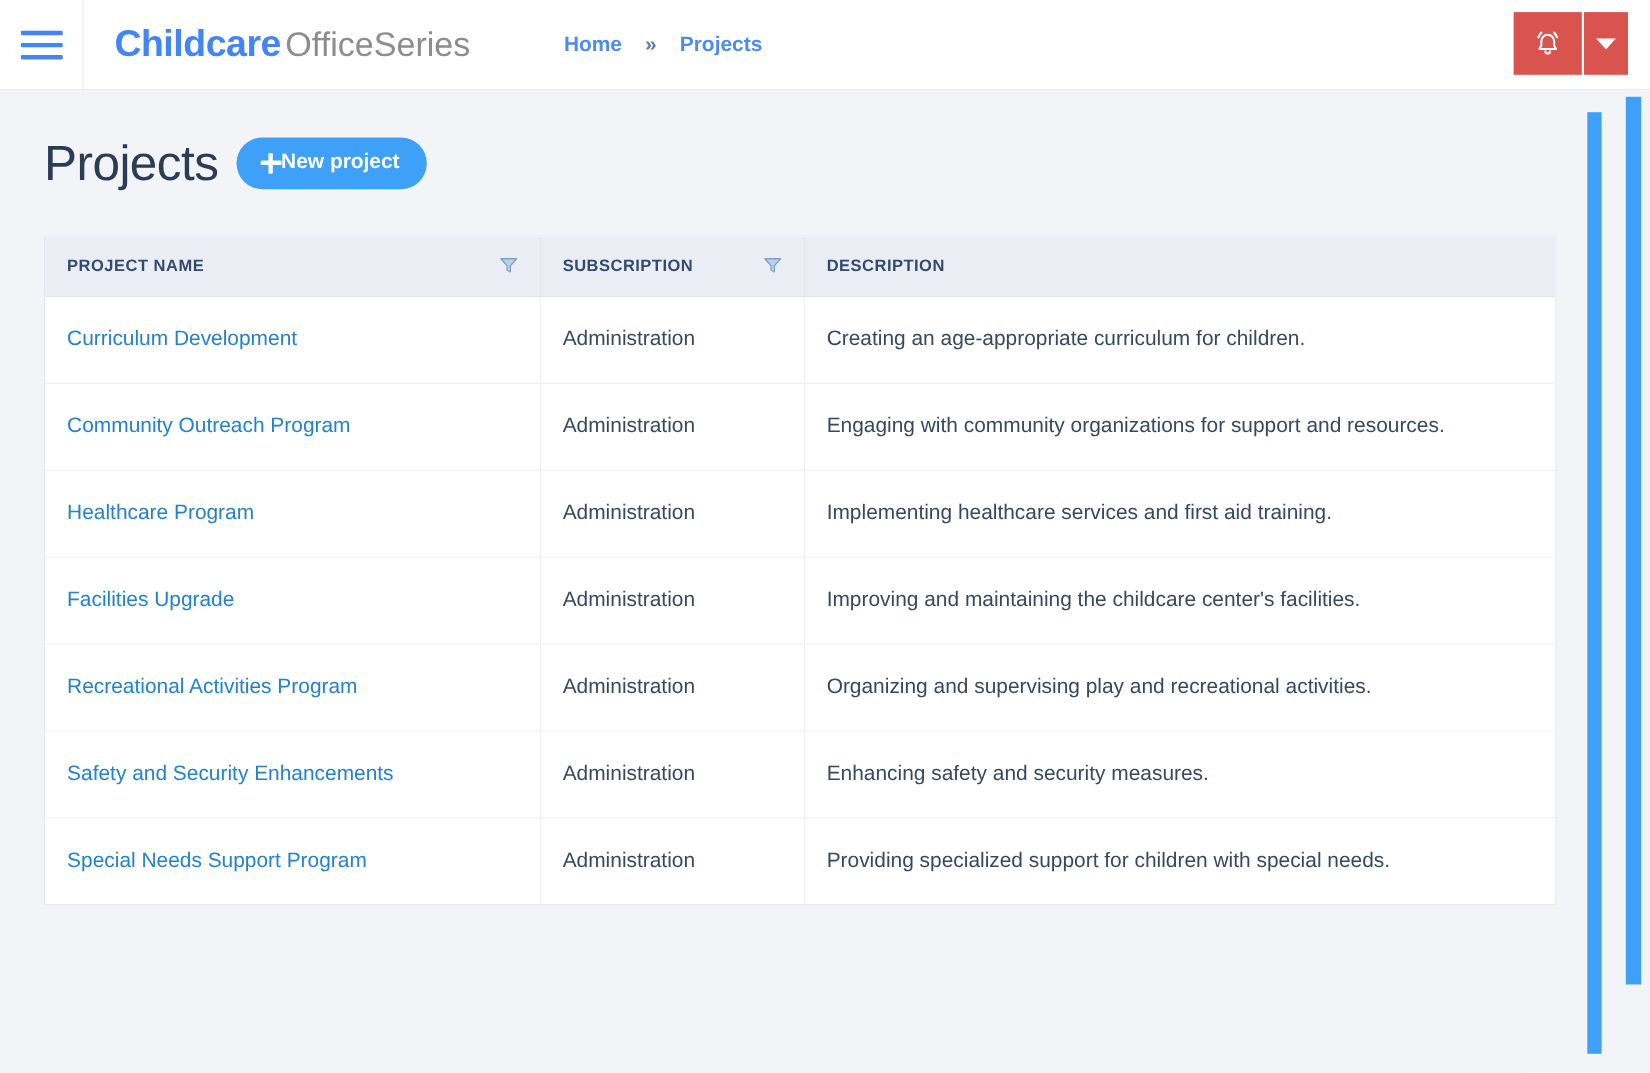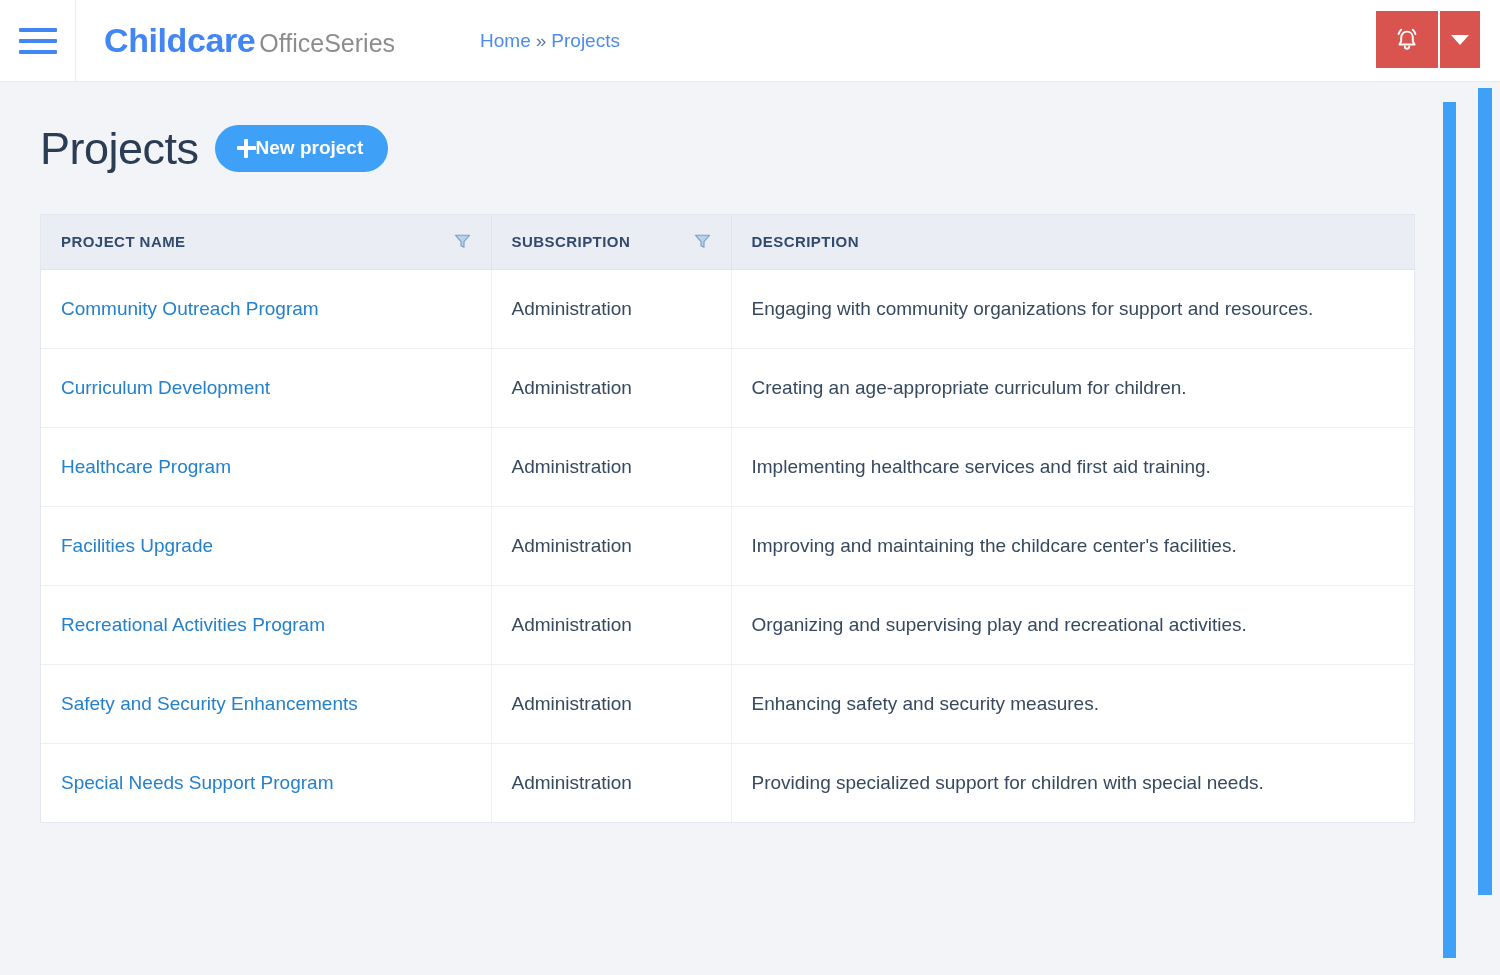--- a/index.html
+++ b/index.html
@@ -52,31 +52,32 @@
     padding-left: 28px;
     gap: 4px;
   }
   .brand-main {
     font-size: 34px;
     font-weight: bold;
     color: #4285f4;
     letter-spacing: -0.4px;
   }
   .brand-sub {
-    font-size: 25px;
+    font-size: 31px;
     color: #8d8d8d;
     font-weight: normal;
   }
 
   .breadcrumb {
     display: flex;
     align-items: baseline;
-    gap: 5px;
+    gap: 21px;
     margin-left: 85px;
     font-size: 19px;
+    font-weight: bold;
   }
   .breadcrumb a {
     color: #4d8bf0;
     text-decoration: none;
     cursor: pointer;
   }
   .breadcrumb .sep {
     color: #5f7ba8;
     font-size: 19px;
   }
@@ -302,31 +303,31 @@
           <th>
             <div class="th-inner">
               <span>DESCRIPTION</span>
             </div>
           </th>
         </tr>
       </thead>
       <tbody>
         <tr>
           <td class="col-name">
+            <a href="#">Curriculum Development</a>
+          </td>
+          <td>Administration</td>
+          <td>Creating an age-appropriate curriculum for children.</td>
+        </tr>
+        <tr>
+          <td class="col-name">
             <a href="#">Community Outreach Program</a>
           </td>
           <td>Administration</td>
           <td>Engaging with community organizations for support and resources.</td>
-        </tr>
-        <tr>
-          <td class="col-name">
-            <a href="#">Curriculum Development</a>
-          </td>
-          <td>Administration</td>
-          <td>Creating an age-appropriate curriculum for children.</td>
         </tr>
         <tr>
           <td class="col-name">
             <a href="#">Healthcare Program</a>
           </td>
           <td>Administration</td>
           <td>Implementing healthcare services and first aid training.</td>
         </tr>
         <tr>
           <td class="col-name">

